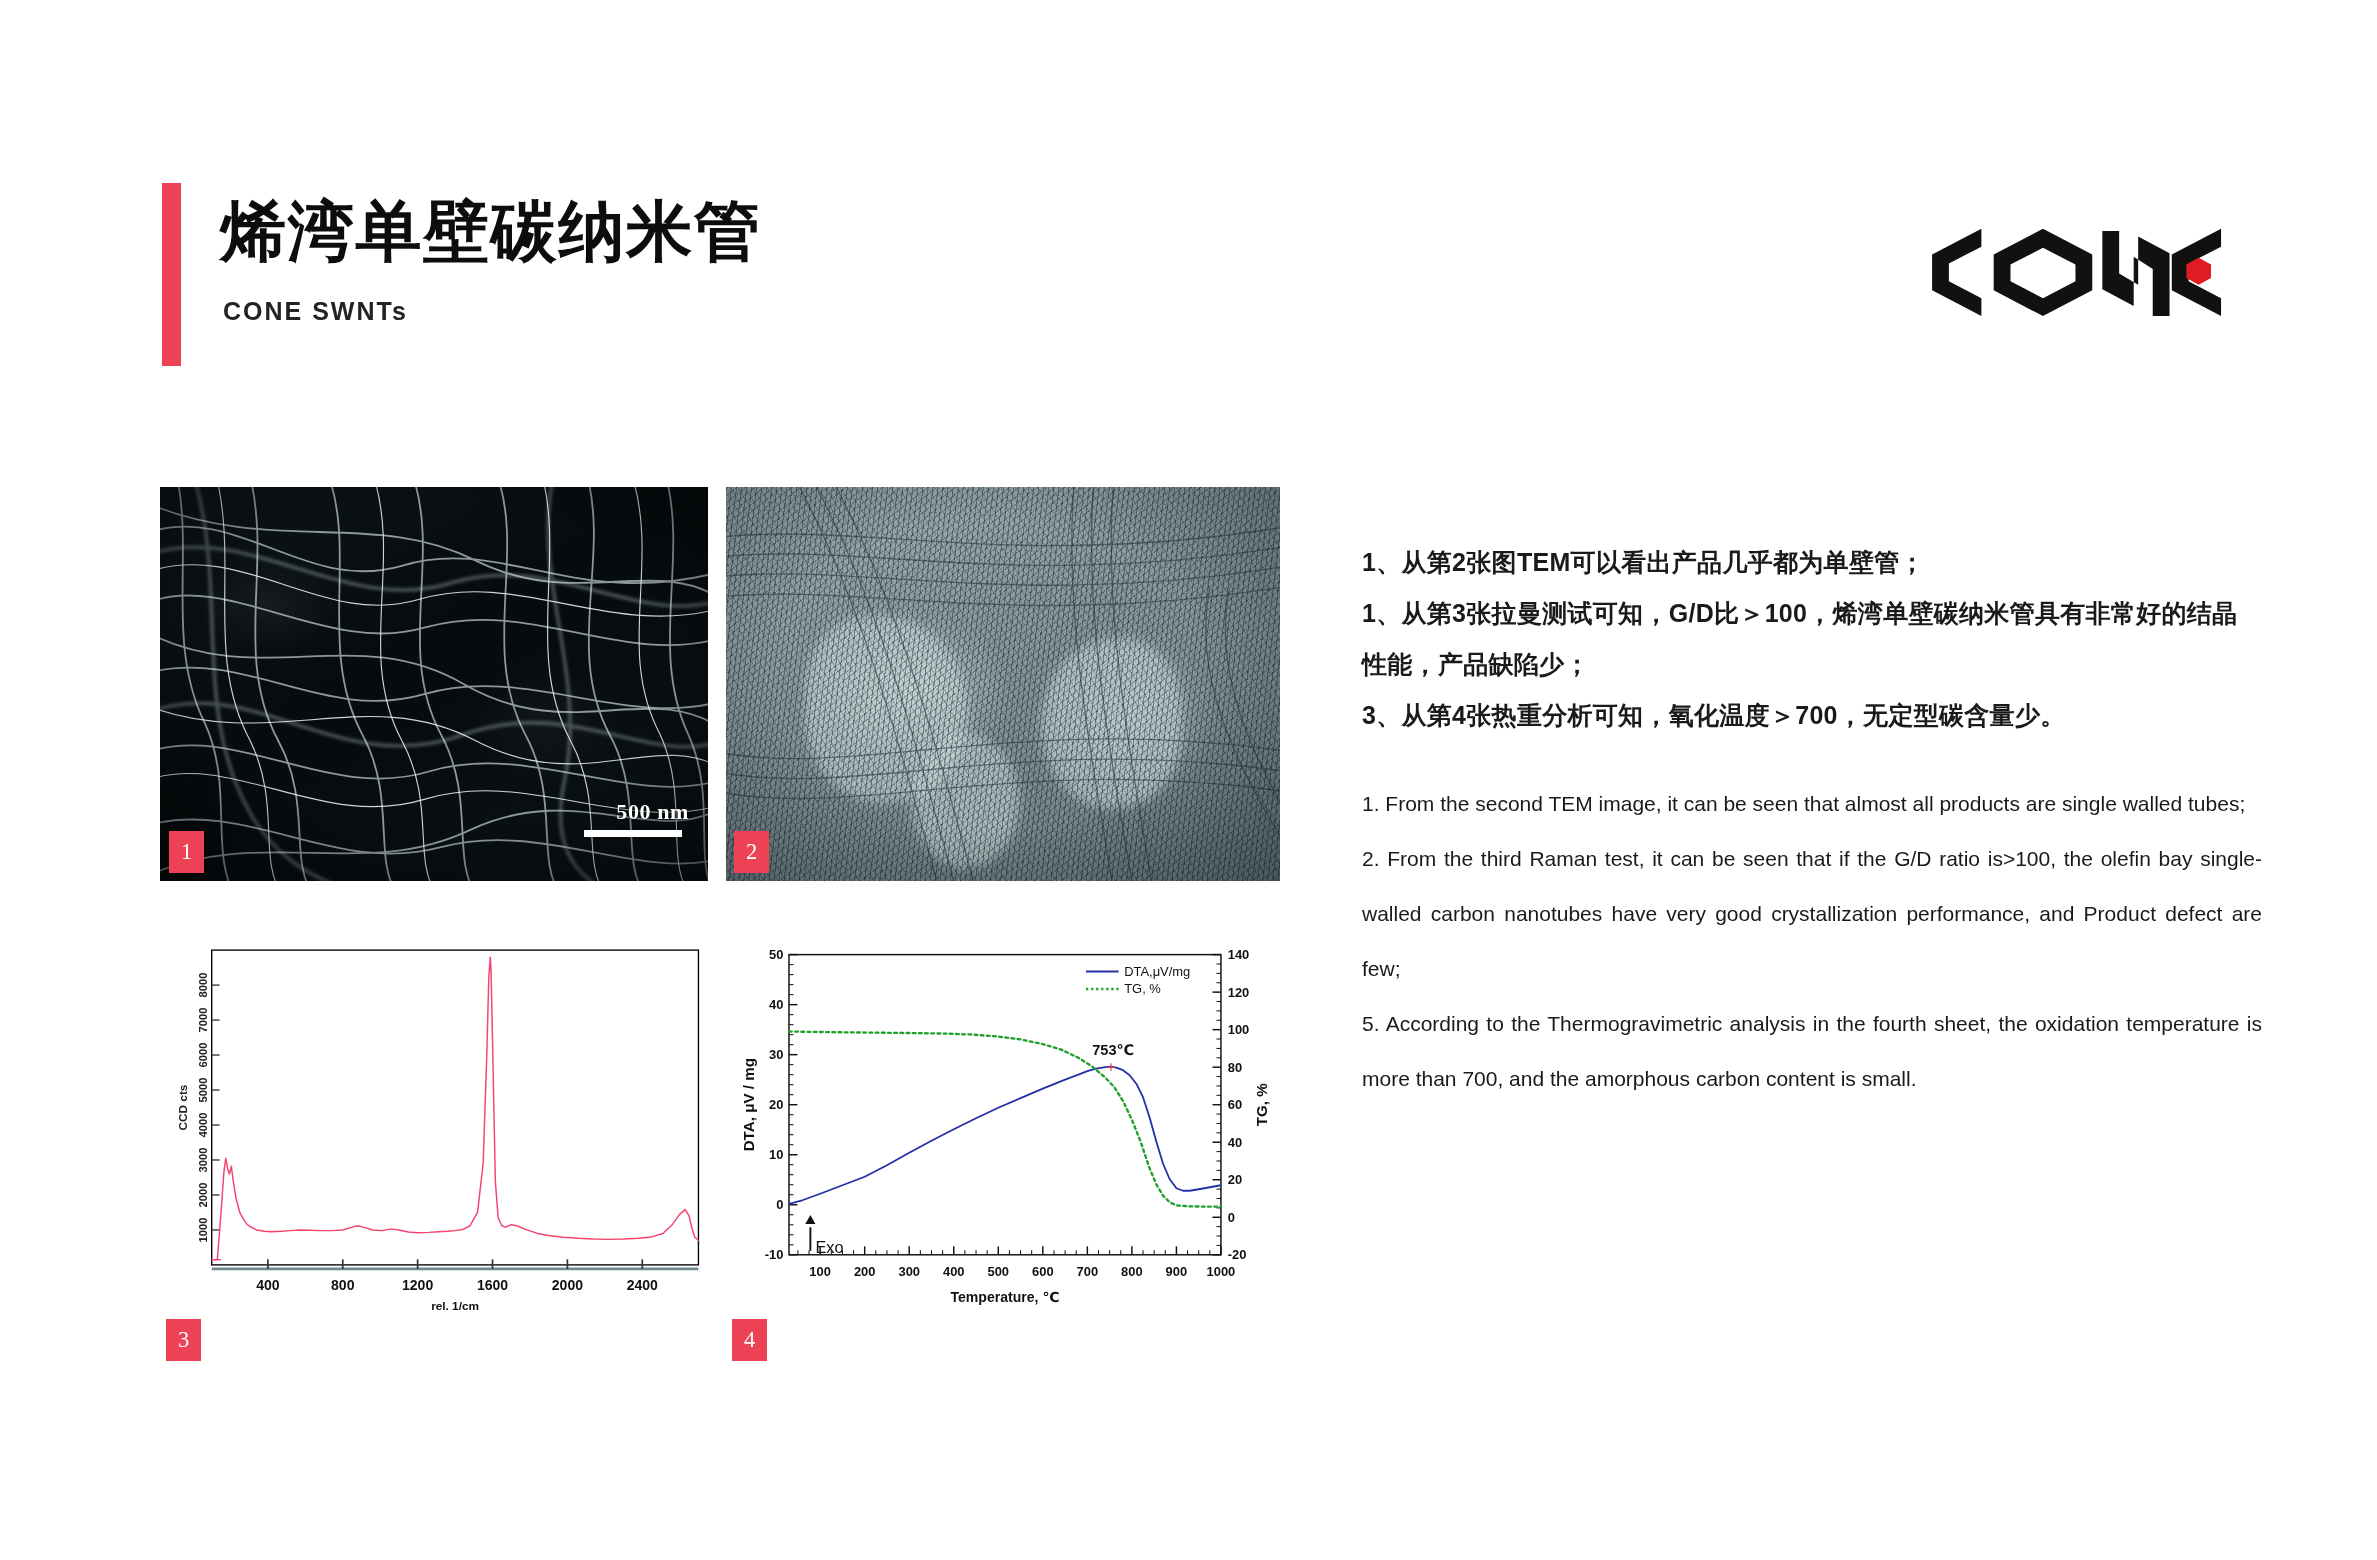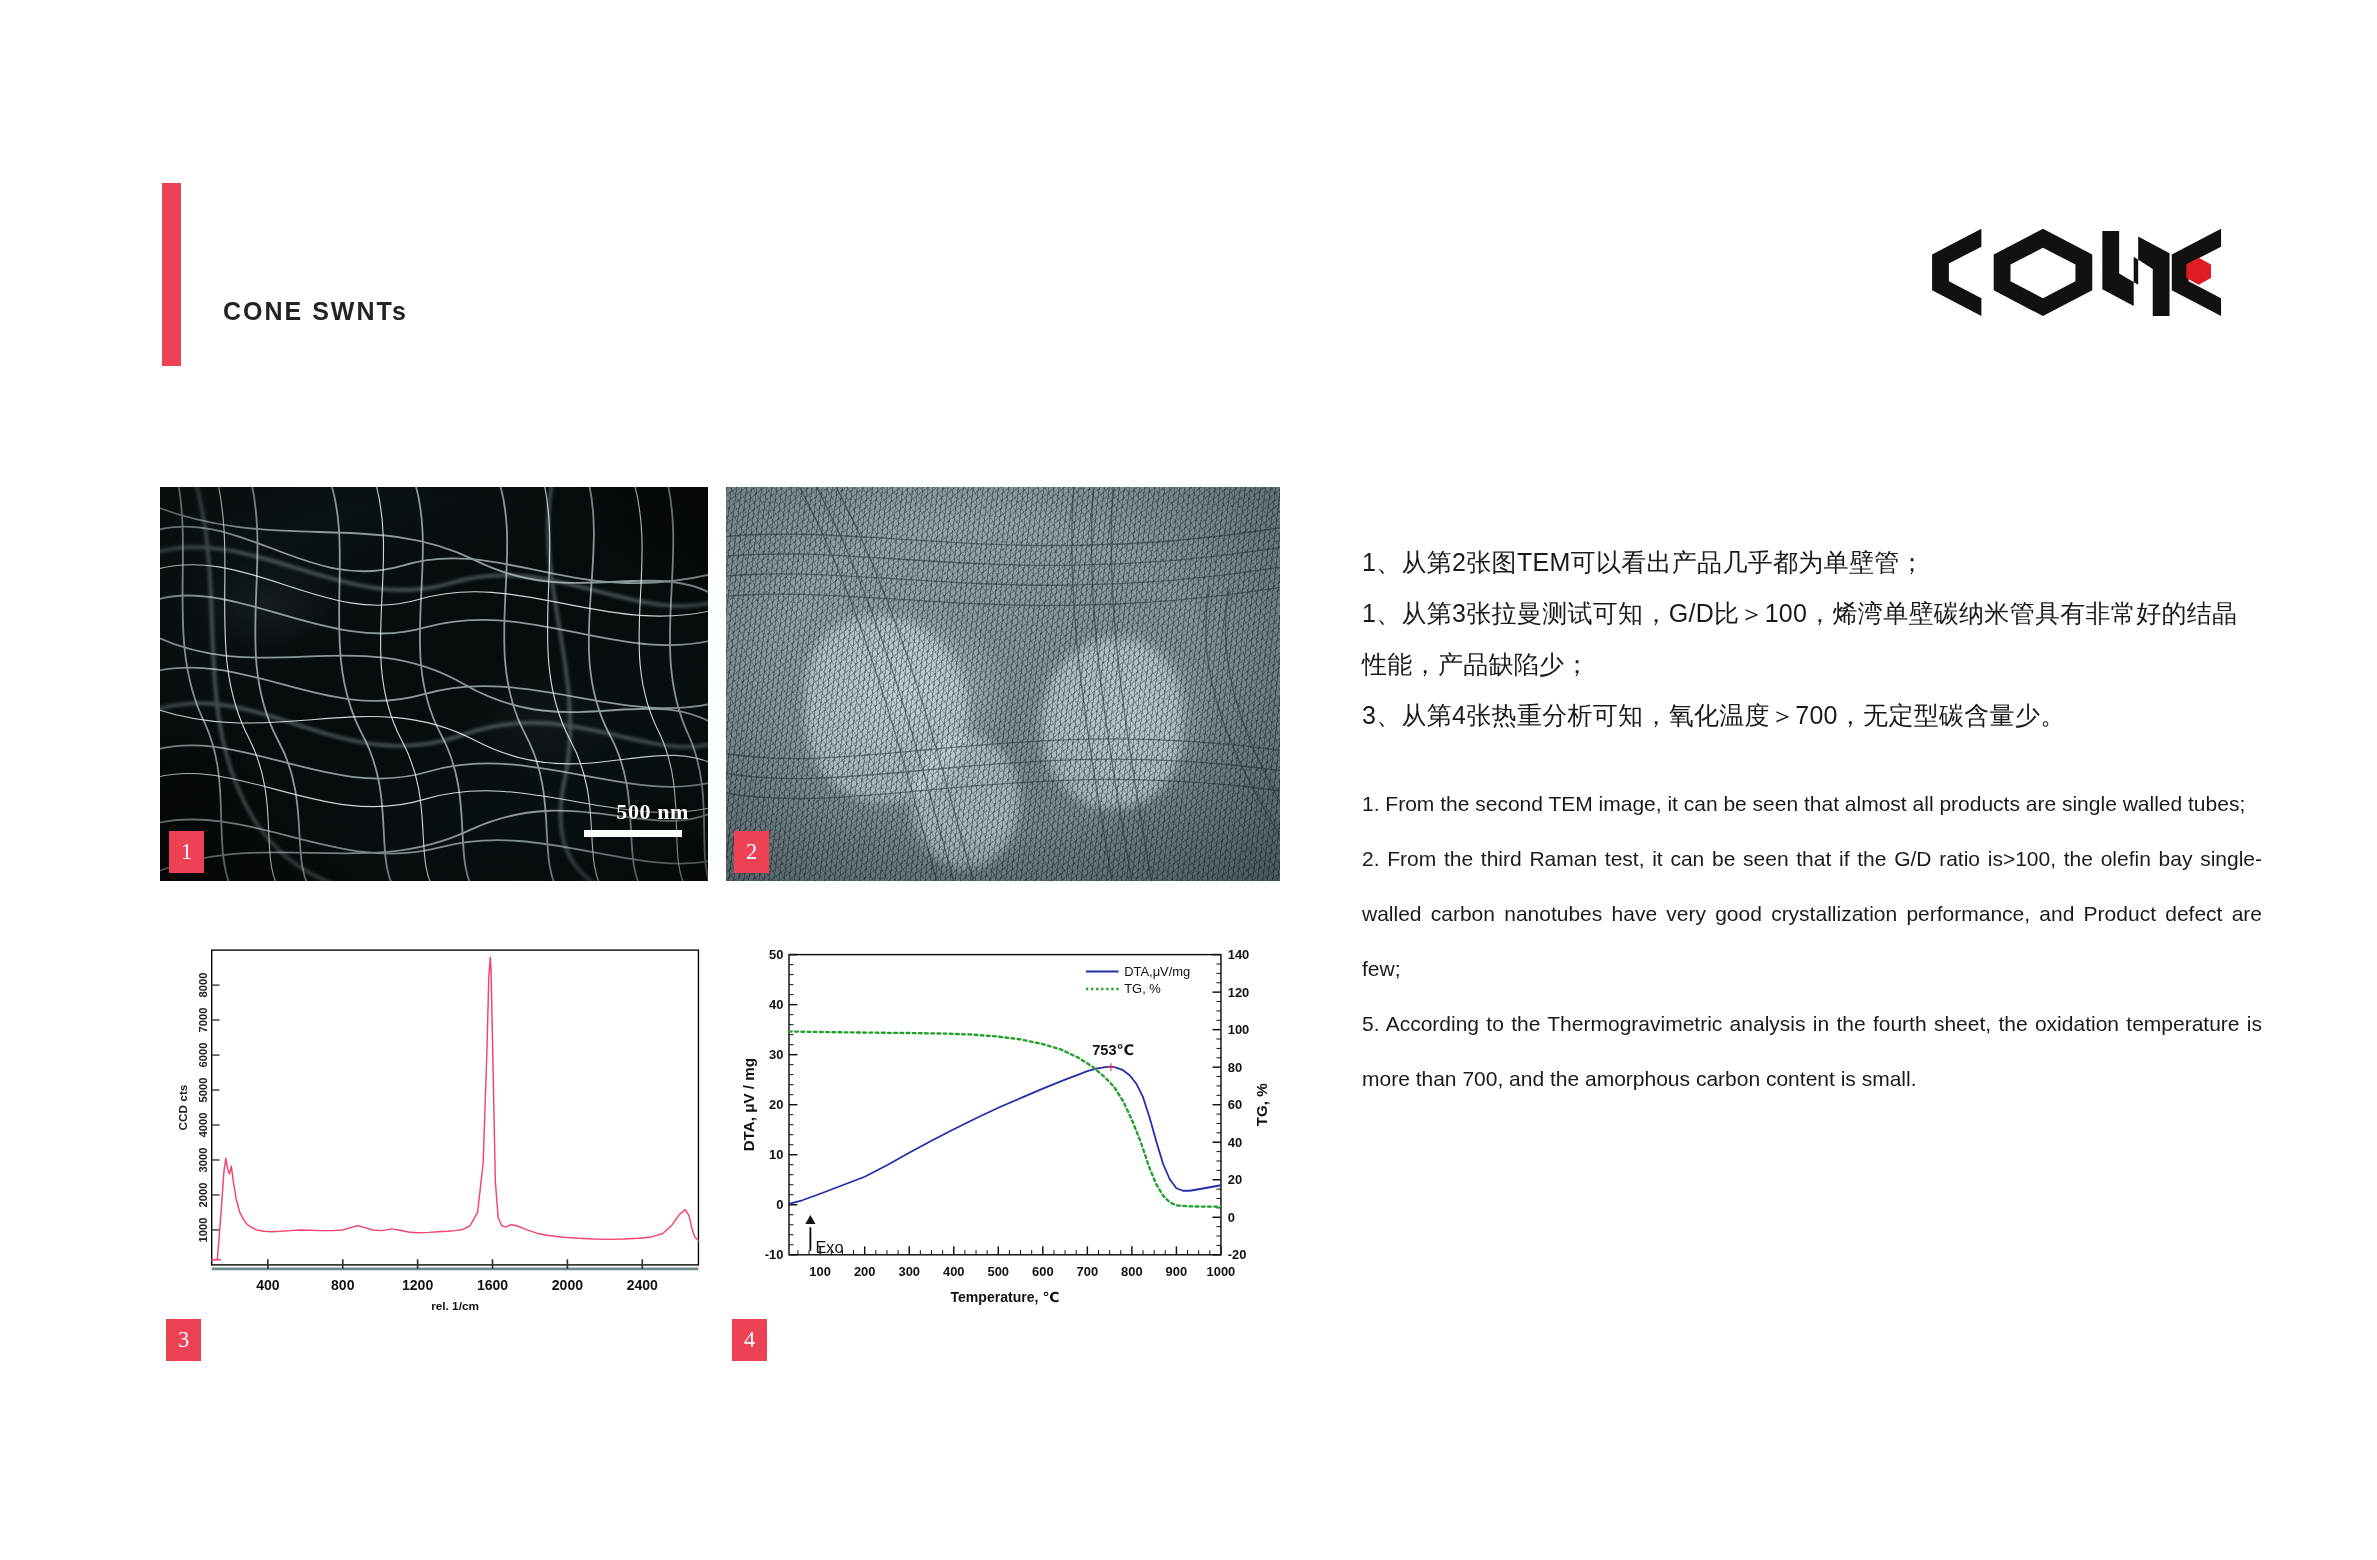--- a/index.html
+++ b/index.html
@@ -98,35 +98,36 @@
     position:absolute;background:rgba(205,218,221,.55);filter:blur(5px);
   }
 
   
   .chart-svg{position:absolute;left:0;top:0;width:100%;height:100%;}
   text{font-family:"Liberation Sans","DejaVu Sans",sans-serif;}
 
   
   .text-col{position:absolute;left:1362px;top:537px;width:900px;}
   .para-cn{
-    font-size:25px;line-height:51px;color:#1a1a1a;font-weight:400;
+    font-size:25px;line-height:51px;color:#1a1a1a;font-weight:700;
     letter-spacing:0.3px;
   }
   .para-en{
     font-size:21px;line-height:55px;color:#1a1a1a;font-weight:400;
     text-align:justify;text-justify:inter-word;
   }
   .gap{height:35px;}
 </style>
 </head>
 <body>
 
 <div class="page">
 
   <div class="title-accent"></div>
+  <div class="title-cn">烯湾单壁碳纳米管</div>
   <div class="title-en">CONE SWNTs</div>
 
   <div class="logo">
     <svg viewBox="0 0 560 175" xmlns="http://www.w3.org/2000/svg">
       <g fill="#111111">
 
         <path d="M128 12 L40 58 L40 122 L128 168 L128 136 L70 106 L70 74 L128 44 Z"></path>
 
         <path d="M238 12 L150 58 L150 122 L238 168 L326 122 L326 58 Z
                  M238 46 L296 76 L296 106 L238 136 L180 106 L180 76 Z"></path>

